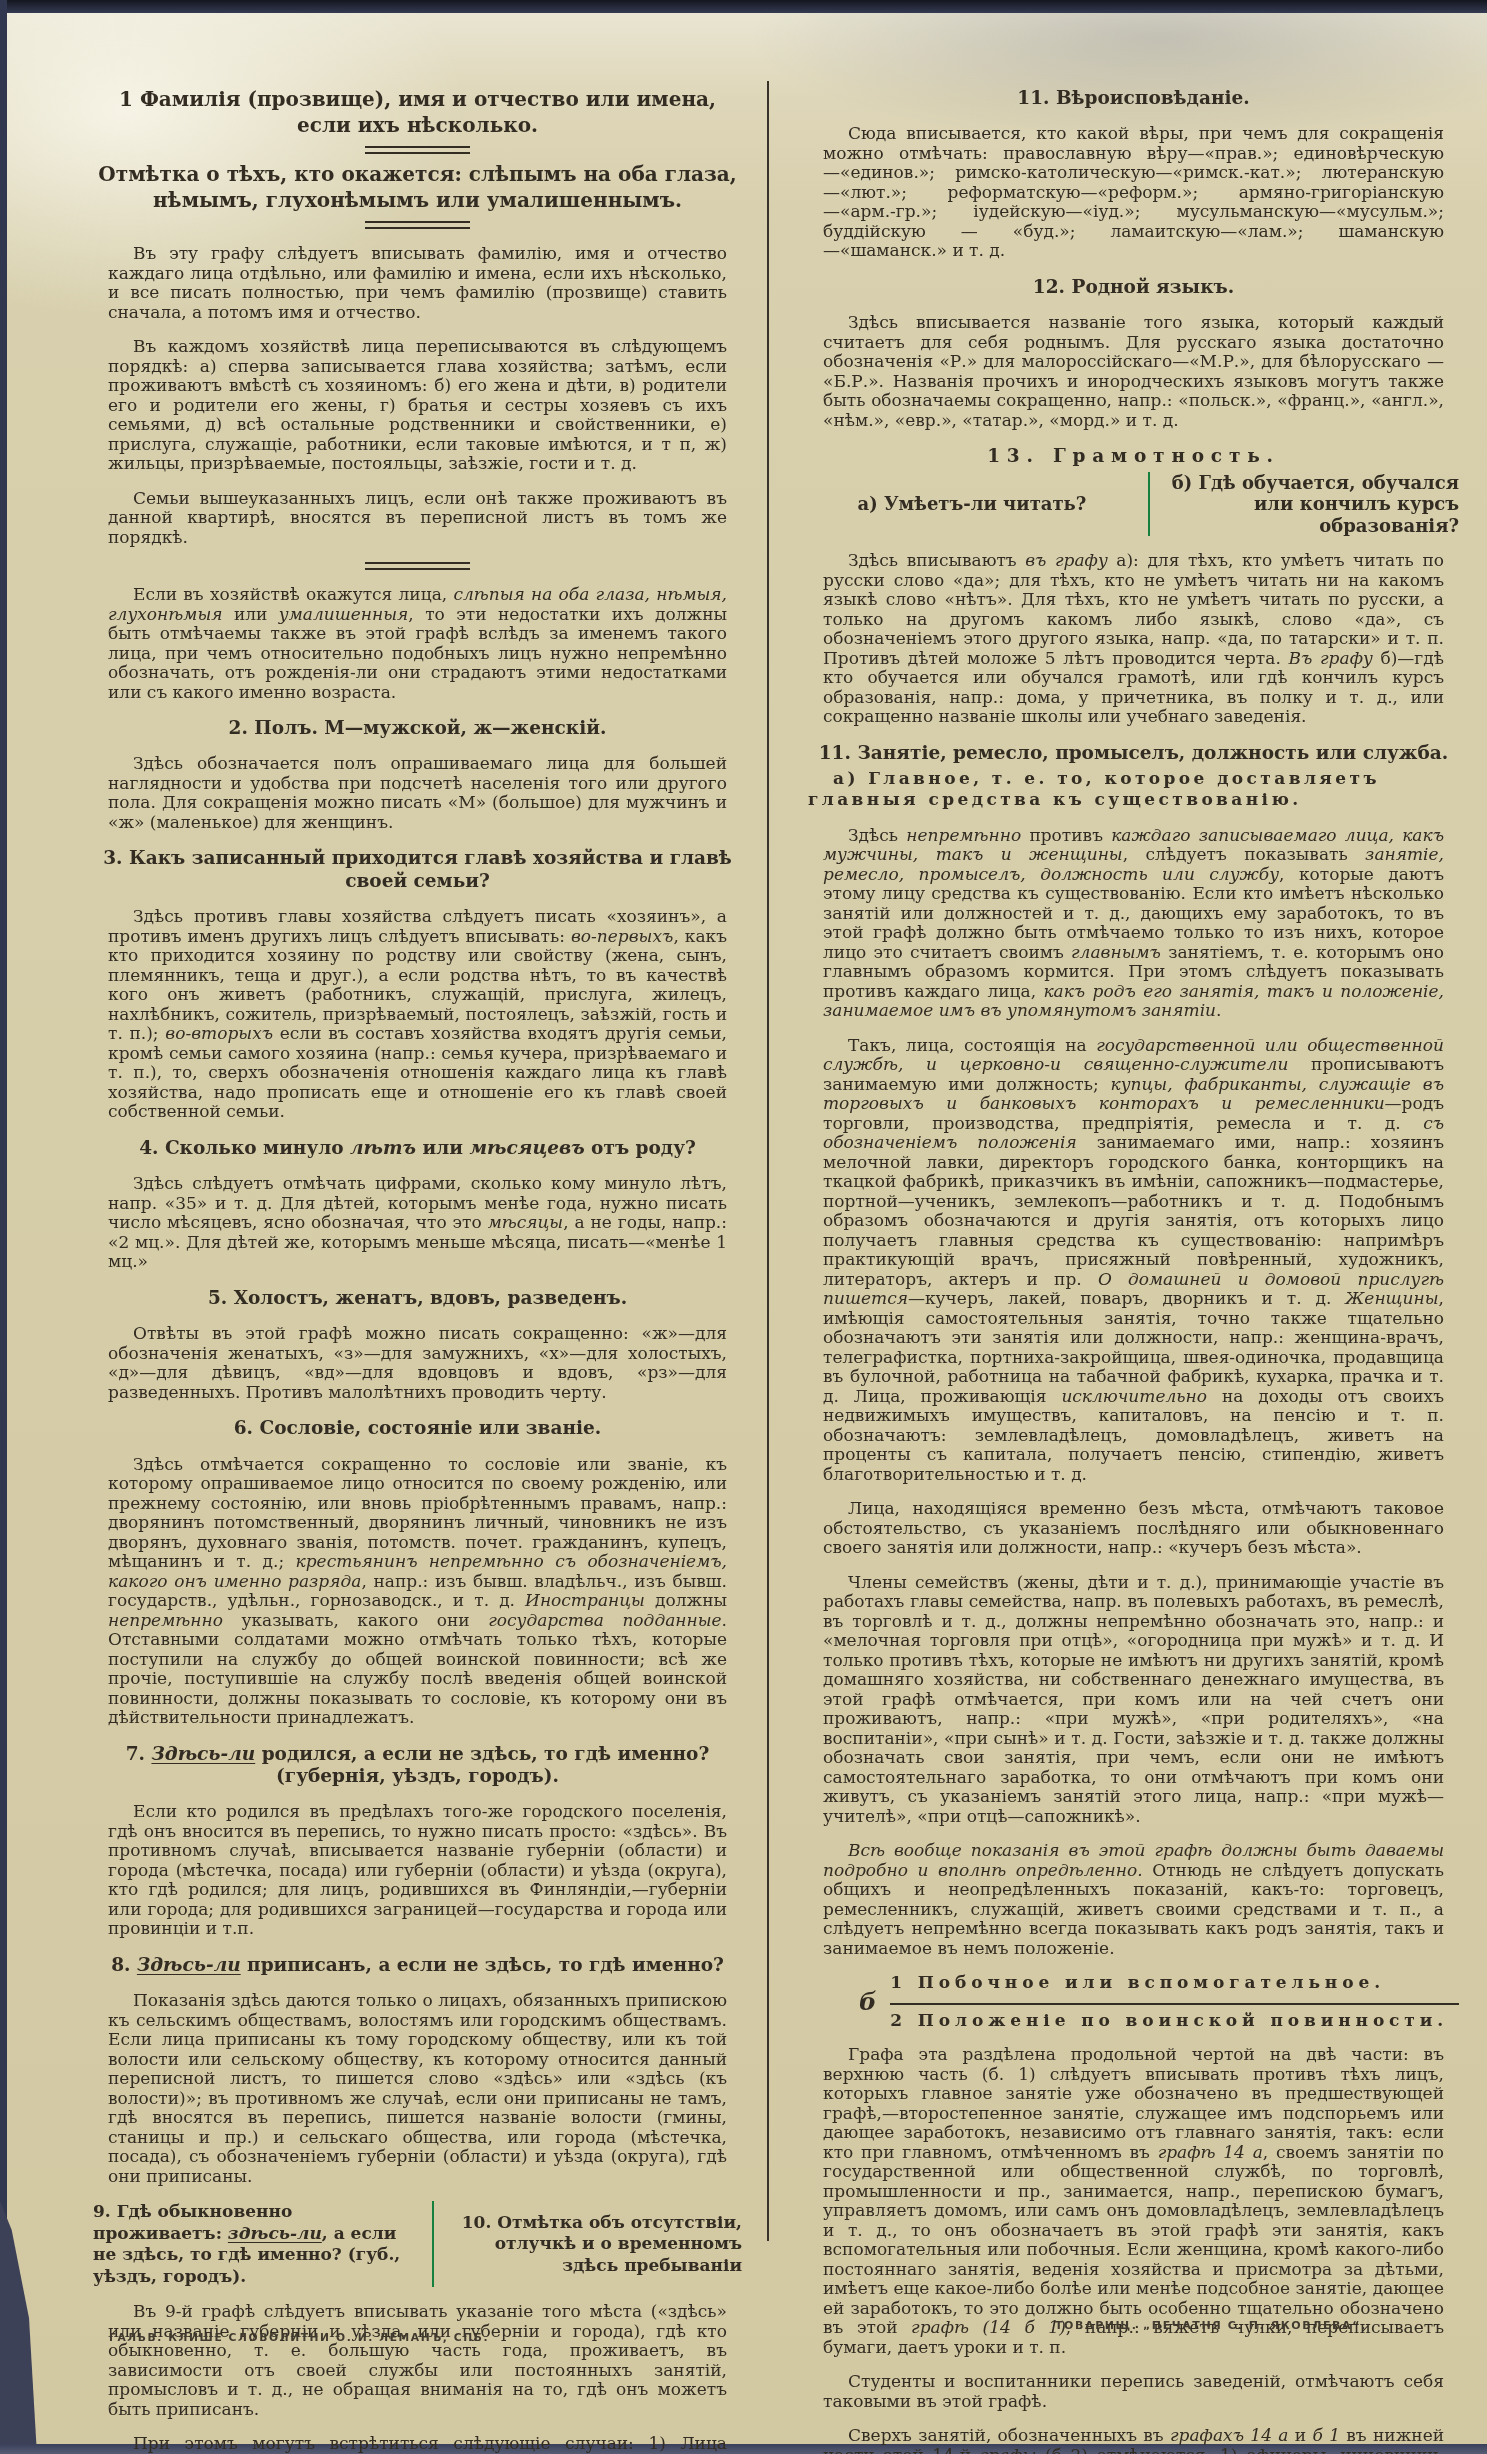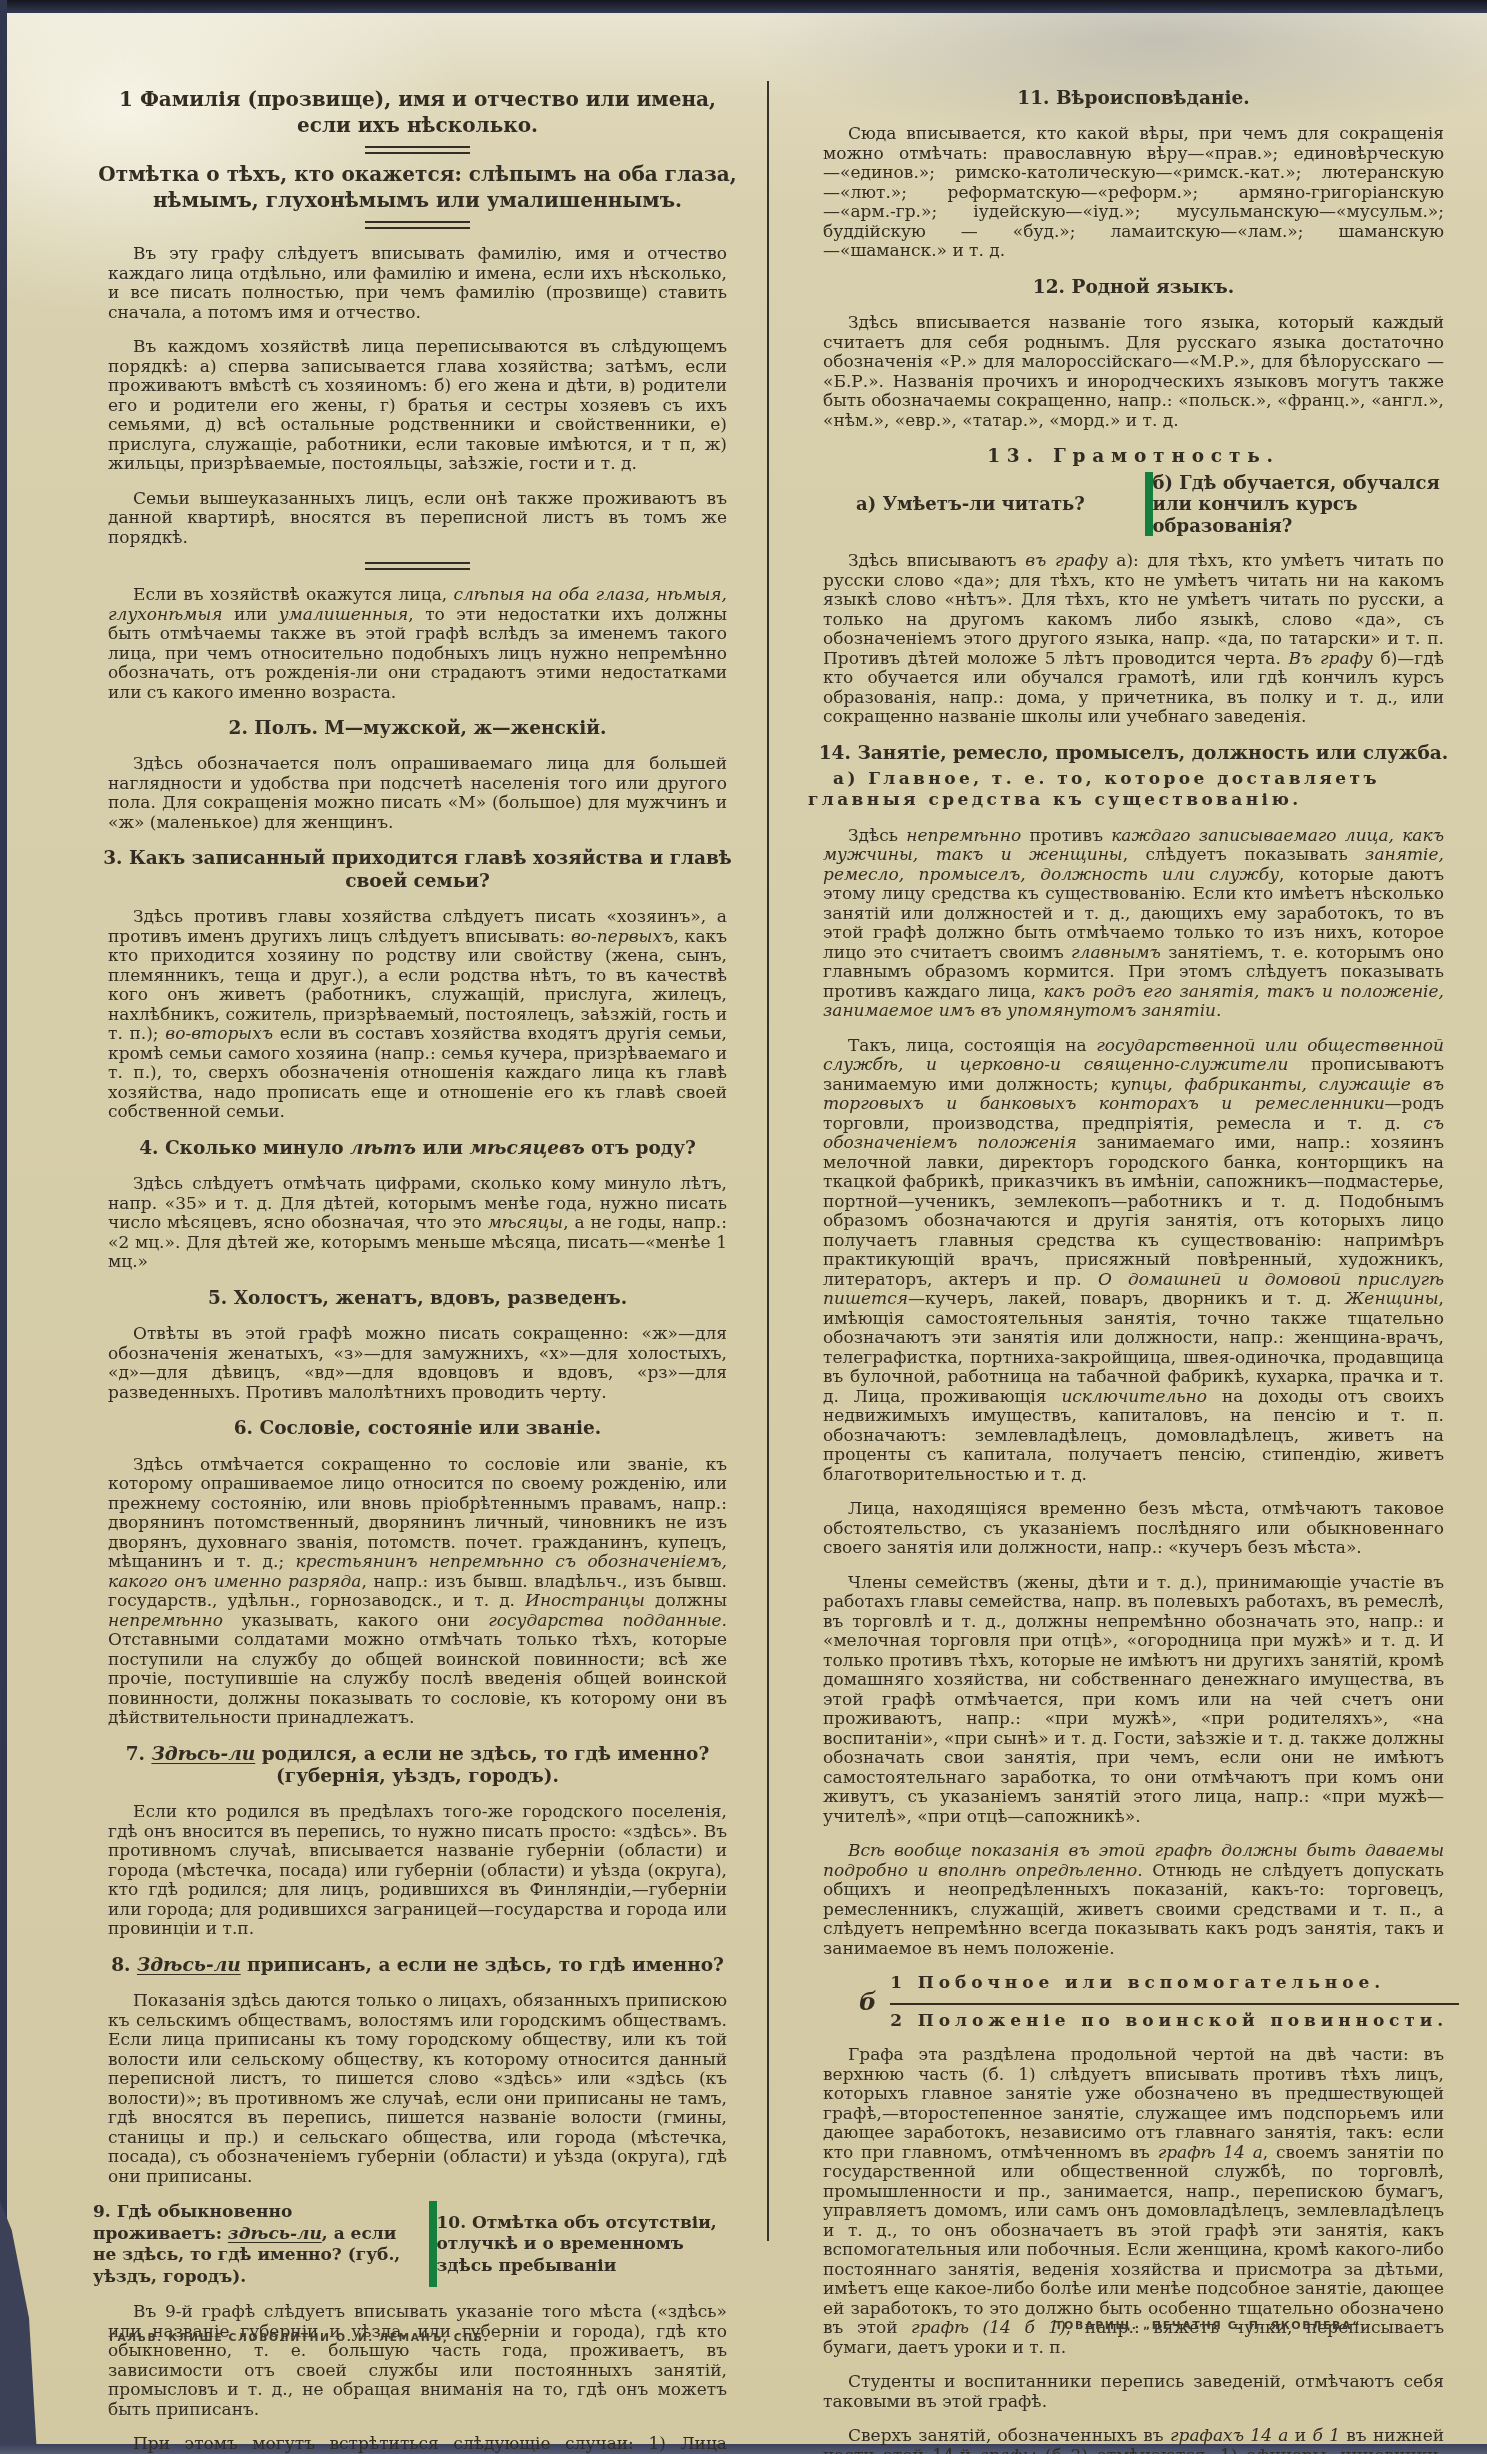--- a/index.html
+++ b/index.html
@@ -32,21 +32,21 @@
   #col-right{left:808px;top:82px;width:651px;}
   .para{text-align:justify;text-indent:25px;margin:15px;}
   .h{font-weight:bold;text-align:center;margin:4.9px 0 2.9px;font-size:18.5px;line-height:22.4px;text-indent:0;}
   .h.lg{font-size:20px;line-height:26px;margin-top:0;}
   .h.spaced{letter-spacing:6.8px;}
   .h.sub{text-align:left;letter-spacing:3.4px;font-size:17px;line-height:21.5px;text-indent:25px;margin:3.9px 0 2px;}
   .rule{width:105px;height:3.9px;border-top:2.4px solid #332c22;border-bottom:2px solid #332c22;margin:7.8px auto 7.8px;}
   .twocol{display:flex;margin:3.9px 0 2px;font-weight:bold;}
   .tc-cell{line-height:21.5px;}
   .tc-left{flex:1.06;padding-right:11.7px;}
-  .tc-right{flex:1;border-left:8px solid #15803d;padding-left:0;display:flex;align-items:center;justify-content:center;text-align:left;}
+  .tc-right{flex:1;border-left:2px solid #15803d;padding-left:0;display:flex;align-items:center;justify-content:center;text-align:right;}
   .twocol.centered .tc-left{display:flex;align-items:center;justify-content:center;text-align:center;font-size:18px;}
   .twocol.centered .tc-right{font-size:18px;}
   .brace{display:flex;align-items:center;margin:8.8px 0 4.9px;font-weight:bold;}
   .brace-label{font-size:24.4px;font-style:italic;margin:0 13.7px 0 51px;line-height:24.4px;}
   .brace-lines{flex:1;letter-spacing:4.9px;font-size:17px;}
   .brace-line1{border-bottom:2px solid #332c22;padding-bottom:10px;margin-bottom:6px;}
   i.u{text-decoration:underline;text-underline-offset:2.9px;}
   .footer{
     position:absolute;font-family:"DejaVu Sans","Liberation Sans",sans-serif;
     font-size:10.7px;letter-spacing:1.6px;color:#413a2e;font-weight:bold;white-space:nowrap;
@@ -100,21 +100,21 @@
     <div class="h">11. Вѣроисповѣданіе.</div>
     <p class="para">Сюда вписывается, кто какой вѣры, при чемъ для сокращенія можно отмѣчать: православную вѣру—«прав.»; единовѣрческую—«единов.»; римско-католическую—«римск.-кат.»; лютеранскую—«лют.»; реформатскую—«реформ.»; армяно-григоріанскую—«арм.-гр.»; іудейскую—«іуд.»; мусульманскую—«мусульм.»; буддійскую — «буд.»; ламаитскую—«лам.»; шаманскую—«шаманск.» и т. д.</p>
     <div class="h">12. Родной языкъ.</div>
     <p class="para">Здѣсь вписывается названіе того языка, который каждый считаетъ для себя роднымъ. Для русскаго языка достаточно обозначенія «Р.» для малороссійскаго—«М.Р.», для бѣлорусскаго — «Б.Р.». Названія прочихъ и инородческихъ языковъ могутъ также быть обозначаемы сокращенно, напр.: «польск.», «франц.», «англ.», «нѣм.», «евр.», «татар.», «морд.» и т. д.</p>
     <div class="h spaced">13. Грамотность.</div>
     <div class="twocol centered">
       <div class="tc-cell tc-left">а) Умѣетъ-ли читать?</div>
       <div class="tc-cell tc-right">б) Гдѣ обучается, обучался или кончилъ курсъ образованія?</div>
     </div>
     <p class="para">Здѣсь вписываютъ <i>въ графу</i> а): для тѣхъ, кто умѣетъ читать по русски слово «да»; для тѣхъ, кто не умѣетъ читать ни на какомъ языкѣ слово «нѣтъ». Для тѣхъ, кто не умѣетъ читать по русски, а только на другомъ какомъ либо языкѣ, слово «да», съ обозначеніемъ этого другого языка, напр. «да, по татарски» и т. п. Противъ дѣтей моложе 5 лѣтъ проводится черта. <i>Въ графу</i> б)—гдѣ кто обучается или обучался грамотѣ, или гдѣ кончилъ курсъ образованія, напр.: дома, у причетника, въ полку и т. д., или сокращенно названіе школы или учебнаго заведенія.</p>
-    <div class="h">14. Занятіе, ремесло, промыселъ, должность или служба.</div>
+    <div class="h">11. Занятіе, ремесло, промыселъ, должность или служба.</div>
     <div class="h sub">а) Главное, т. е. то, которое доставляетъ главныя средства къ существованію.</div>
     <p class="para">Здѣсь <i>непремѣнно</i> противъ <i>каждаго записываемаго лица, какъ мужчины, такъ и женщины</i>, слѣдуетъ показывать <i>занятіе, ремесло, промыселъ, должность или службу</i>, которые даютъ этому лицу средства къ существованію. Если кто имѣетъ нѣсколько занятій или должностей и т. д., дающихъ ему заработокъ, то въ этой графѣ должно быть отмѣчаемо только то изъ нихъ, которое лицо это считаетъ своимъ <i>главнымъ</i> занятіемъ, т. е. которымъ оно главнымъ образомъ кормится. При этомъ слѣдуетъ показывать противъ каждаго лица, <i>какъ родъ его занятія, такъ и положеніе, занимаемое имъ въ упомянутомъ занятіи</i>.</p>
     <p class="para">Такъ, лица, состоящія на <i>государственной или общественной службѣ, и церковно-и священно-служители</i> прописываютъ занимаемую ими должность; <i>купцы, фабриканты, служащіе въ торговыхъ и банковыхъ конторахъ и ремесленники</i>—родъ торговли, производства, предпріятія, ремесла и т. д. <i>съ обозначеніемъ положенія</i> занимаемаго ими, напр.: хозяинъ мелочной лавки, директоръ городского банка, конторщикъ на ткацкой фабрикѣ, приказчикъ въ имѣніи, сапожникъ—подмастерье, портной—ученикъ, землекопъ—работникъ и т. д. Подобнымъ образомъ обозначаются и другія занятія, отъ которыхъ лицо получаетъ главныя средства къ существованію: напримѣръ практикующій врачъ, присяжный повѣренный, художникъ, литераторъ, актеръ и пр. <i>О домашней и домовой прислугѣ пишется</i>—кучеръ, лакей, поваръ, дворникъ и т. д. <i>Женщины</i>, имѣющія самостоятельныя занятія, точно также тщательно обозначаютъ эти занятія или должности, напр.: женщина-врачъ, телеграфистка, портниха-закройщица, швея-одиночка, продавщица въ булочной, работница на табачной фабрикѣ, кухарка, прачка и т. д. Лица, проживающія <i>исключительно</i> на доходы отъ своихъ недвижимыхъ имуществъ, капиталовъ, на пенсію и т. п. обозначаютъ: землевладѣлецъ, домовладѣлецъ, живетъ на проценты съ капитала, получаетъ пенсію, стипендію, живетъ благотворительностью и т. д.</p>
     <p class="para">Лица, находящіяся временно безъ мѣста, отмѣчаютъ таковое обстоятельство, съ указаніемъ послѣдняго или обыкновеннаго своего занятія или должности, напр.: «кучеръ безъ мѣста».</p>
     <p class="para">Члены семействъ (жены, дѣти и т. д.), принимающіе участіе въ работахъ главы семейства, напр. въ полевыхъ работахъ, въ ремеслѣ, въ торговлѣ и т. д., должны непремѣнно обозначать это, напр.: и «мелочная торговля при отцѣ», «огородница при мужѣ» и т. д. И только противъ тѣхъ, которые не имѣютъ ни другихъ занятій, кромѣ домашняго хозяйства, ни собственнаго денежнаго имущества, въ этой графѣ отмѣчается, при комъ или на чей счетъ они проживаютъ, напр.: «при мужѣ», «при родителяхъ», «на воспитаніи», «при сынѣ» и т. д. Гости, заѣзжіе и т. д. также должны обозначать свои занятія, при чемъ, если они не имѣютъ самостоятельнаго заработка, то они отмѣчаютъ при комъ они живутъ, съ указаніемъ занятій этого лица, напр.: «при мужѣ—учителѣ», «при отцѣ—сапожникѣ».</p>
     <p class="para"><i>Всѣ вообще показанія въ этой графѣ должны быть даваемы подробно и вполнѣ опредѣленно.</i> Отнюдь не слѣдуетъ допускать общихъ и неопредѣленныхъ показаній, какъ-то: торговецъ, ремесленникъ, служащій, живетъ своими средствами и т. п., а слѣдуетъ непремѣнно всегда показывать какъ родъ занятія, такъ и занимаемое въ немъ положеніе.</p>
     <div class="brace">
       <span class="brace-label">б</span>
       <div class="brace-lines">
         <div class="brace-line1">1 Побочное или вспомогательное.</div>

